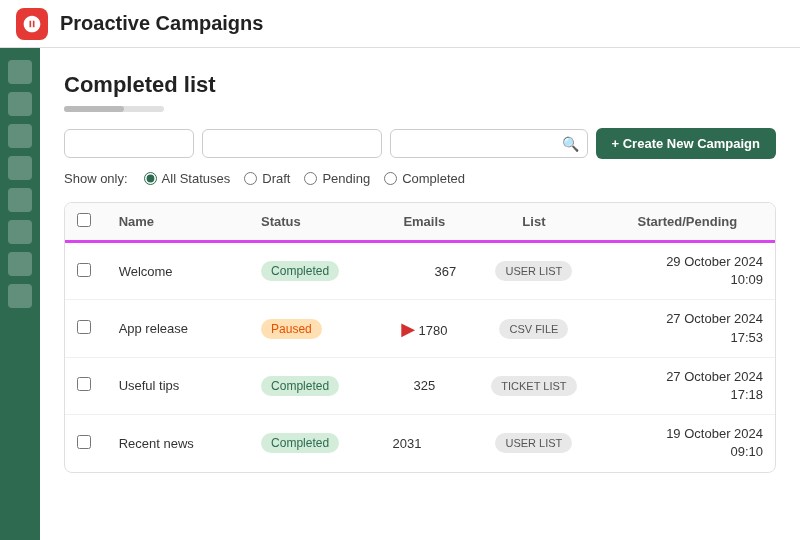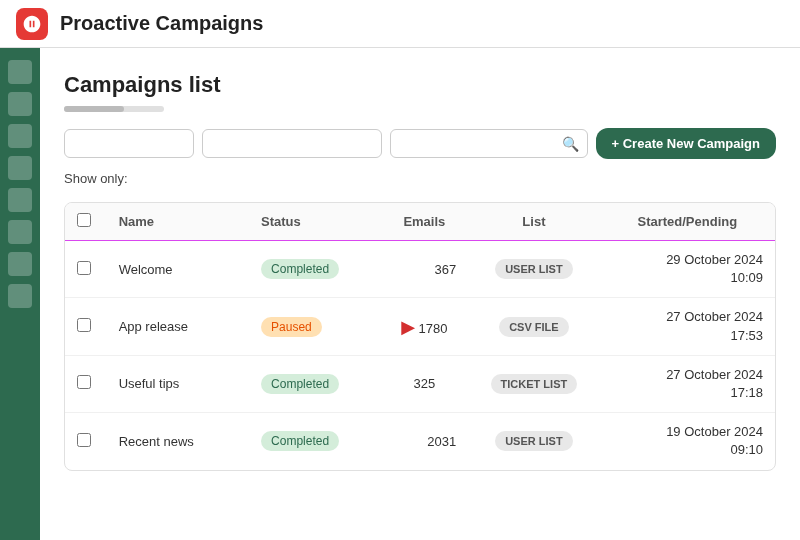--- a/index.html
+++ b/index.html
@@ -42,56 +42,56 @@
       font-size: 13px; outline: none; background: #fff; color: #333;
     }
     .filter-input.wide { width: 130px; }
     .filter-input.medium { width: 180px; }
     .search-wrapper { position: relative; flex: 1; max-width: 220px; }
     .search-wrapper input { width: 100%; padding-right: 28px; border: 1px solid #ccc; border-radius: 6px; padding: 6px 28px 6px 10px; font-size: 13px; outline: none; }
     .search-icon { position: absolute; right: 8px; top: 50%; transform: translateY(-50%); color: #999; font-size: 14px; }
 
     .create-btn {
       margin-left: auto; background: #2d6a4f; color: #fff;
-      border: none; border-radius: 12px; padding: 8px 16px;
+      border: none; border-radius: 6px; padding: 8px 16px;
       font-size: 13px; font-weight: 600; cursor: pointer; white-space: nowrap;
     }
 
     .show-only-row { display: flex; align-items: center; gap: 16px; margin-bottom: 16px; font-size: 13px; color: #444; }
     .radio-group { display: flex; gap: 14px; align-items: center; }
     .radio-option { display: flex; align-items: center; gap: 5px; cursor: pointer; font-size: 13px; color: #444; }
     .radio-option input[type=radio] { accent-color: #2d6a4f; }
 
     .table-wrapper { border: 1px solid #e0e0e0; border-radius: 8px; overflow: hidden; }
     table { width: 100%; border-collapse: collapse; }
     thead { background: #fafafa; }
     th {
       text-align: left; padding: 10px 12px; font-size: 13px; font-weight: 600;
-      color: #555; border-bottom: 1px solid #d946ef;
+      color: #555; border-bottom: 3px solid #d946ef;
     }
     td { padding: 10px 12px; font-size: 13px; color: #333; border-bottom: 1px solid #f0f0f0; vertical-align: middle; }
     tr:last-child td { border-bottom: none; }
 
     .col-check { width: 32px; }
     .col-name { width: 130px; }
     .col-status { width: 120px; }
     .col-emails { width: 80px; text-align: center; }
     .col-list { width: 120px; text-align: center; }
     .col-started { width: 160px; text-align: center; }
 
     .badge {
       display: inline-block; padding: 3px 10px; border-radius: 12px;
       font-size: 12px; font-weight: 500;
     }
     .badge-completed { background: #d4edda; color: #2d6a4f; }
     .badge-paused { background: #ffe0b2; color: #e65100; }
 
     .list-badge {
       display: inline-block; padding: 4px 10px; border-radius: 12px;
-      font-size: 11px; font-weight: 700; background: #e8e8e8; color: #555;
+      font-size: 11px; font-weight: 400; background: #e8e8e8; color: #555;
     }
 
     .arrow-icon { color: #d32f2f; font-size: 18px; display: inline-block; }
 
     .date-cell { text-align: right; line-height: 1.4; color: #333; font-size: 13px; }
 
     input[type=checkbox] { width: 14px; height: 14px; }
   </style>
 </head>
 <body>
@@ -113,38 +113,56 @@
     <div class="sidebar-item"></div>
     <div class="sidebar-item"></div>
     <div class="sidebar-item"></div>
     <div class="sidebar-item"></div>
     <div class="sidebar-item"></div>
     <div class="sidebar-item"></div>
   </div>
 
   <div class="main-content">
 
-    <h1 class="page-title">Campaigns list</h1>
+    <h1 class="page-title">Completed list</h1>
 
     <div class="progress-bar-container">
       <div class="progress-bar-fill"></div>
     </div>
 
     <div class="filter-row">
       <input class="filter-input wide" type="text" style="">
       <input class="filter-input medium" type="text" style="">
       <div class="search-wrapper">
         <input type="text" style="">
         <span class="search-icon">🔍</span>
       </div>
       <button class="create-btn">+ Create New Campaign</button>
     </div>
 
     <div class="show-only-row">
       <span>Show only:</span>
+      <div class="radio-group">
+        <label class="radio-option">
+          <input type="radio" name="status" checked="" style="">
+          <span>All Statuses</span>
+        </label>
+        <label class="radio-option">
+          <input type="radio" name="status" style="">
+          <span>Draft</span>
+        </label>
+        <label class="radio-option">
+          <input type="radio" name="status" style="">
+          <span>Pending</span>
+        </label>
+        <label class="radio-option">
+          <input type="radio" name="status" style="">
+          <span>Completed</span>
+        </label>
+      </div>
     </div>
 
     <div class="table-wrapper">
       <table>
         <thead>
           <tr>
             <th class="col-check">
               <input type="checkbox" style="">
             </th>
             <th class="col-name">Name</th>
@@ -210,21 +228,21 @@
       </td>
     </tr>
             <tr>
       <td class="col-check">
         <input type="checkbox" style="">
       </td>
       <td class="col-name">Recent news</td>
       <td class="col-status">
         <span class="badge badge-completed">Completed</span>
       </td>
-      <td class="col-emails" style="text-align:right">
+      <td class="col-emails" style="text-align:left">
         2031
       </td>
       <td class="col-list" style="text-align:center">
         <span class="list-badge">USER LIST</span>
       </td>
       <td class="col-started date-cell">
         19 October 2024<br>09:10
       </td>
     </tr>
           </tbody>

